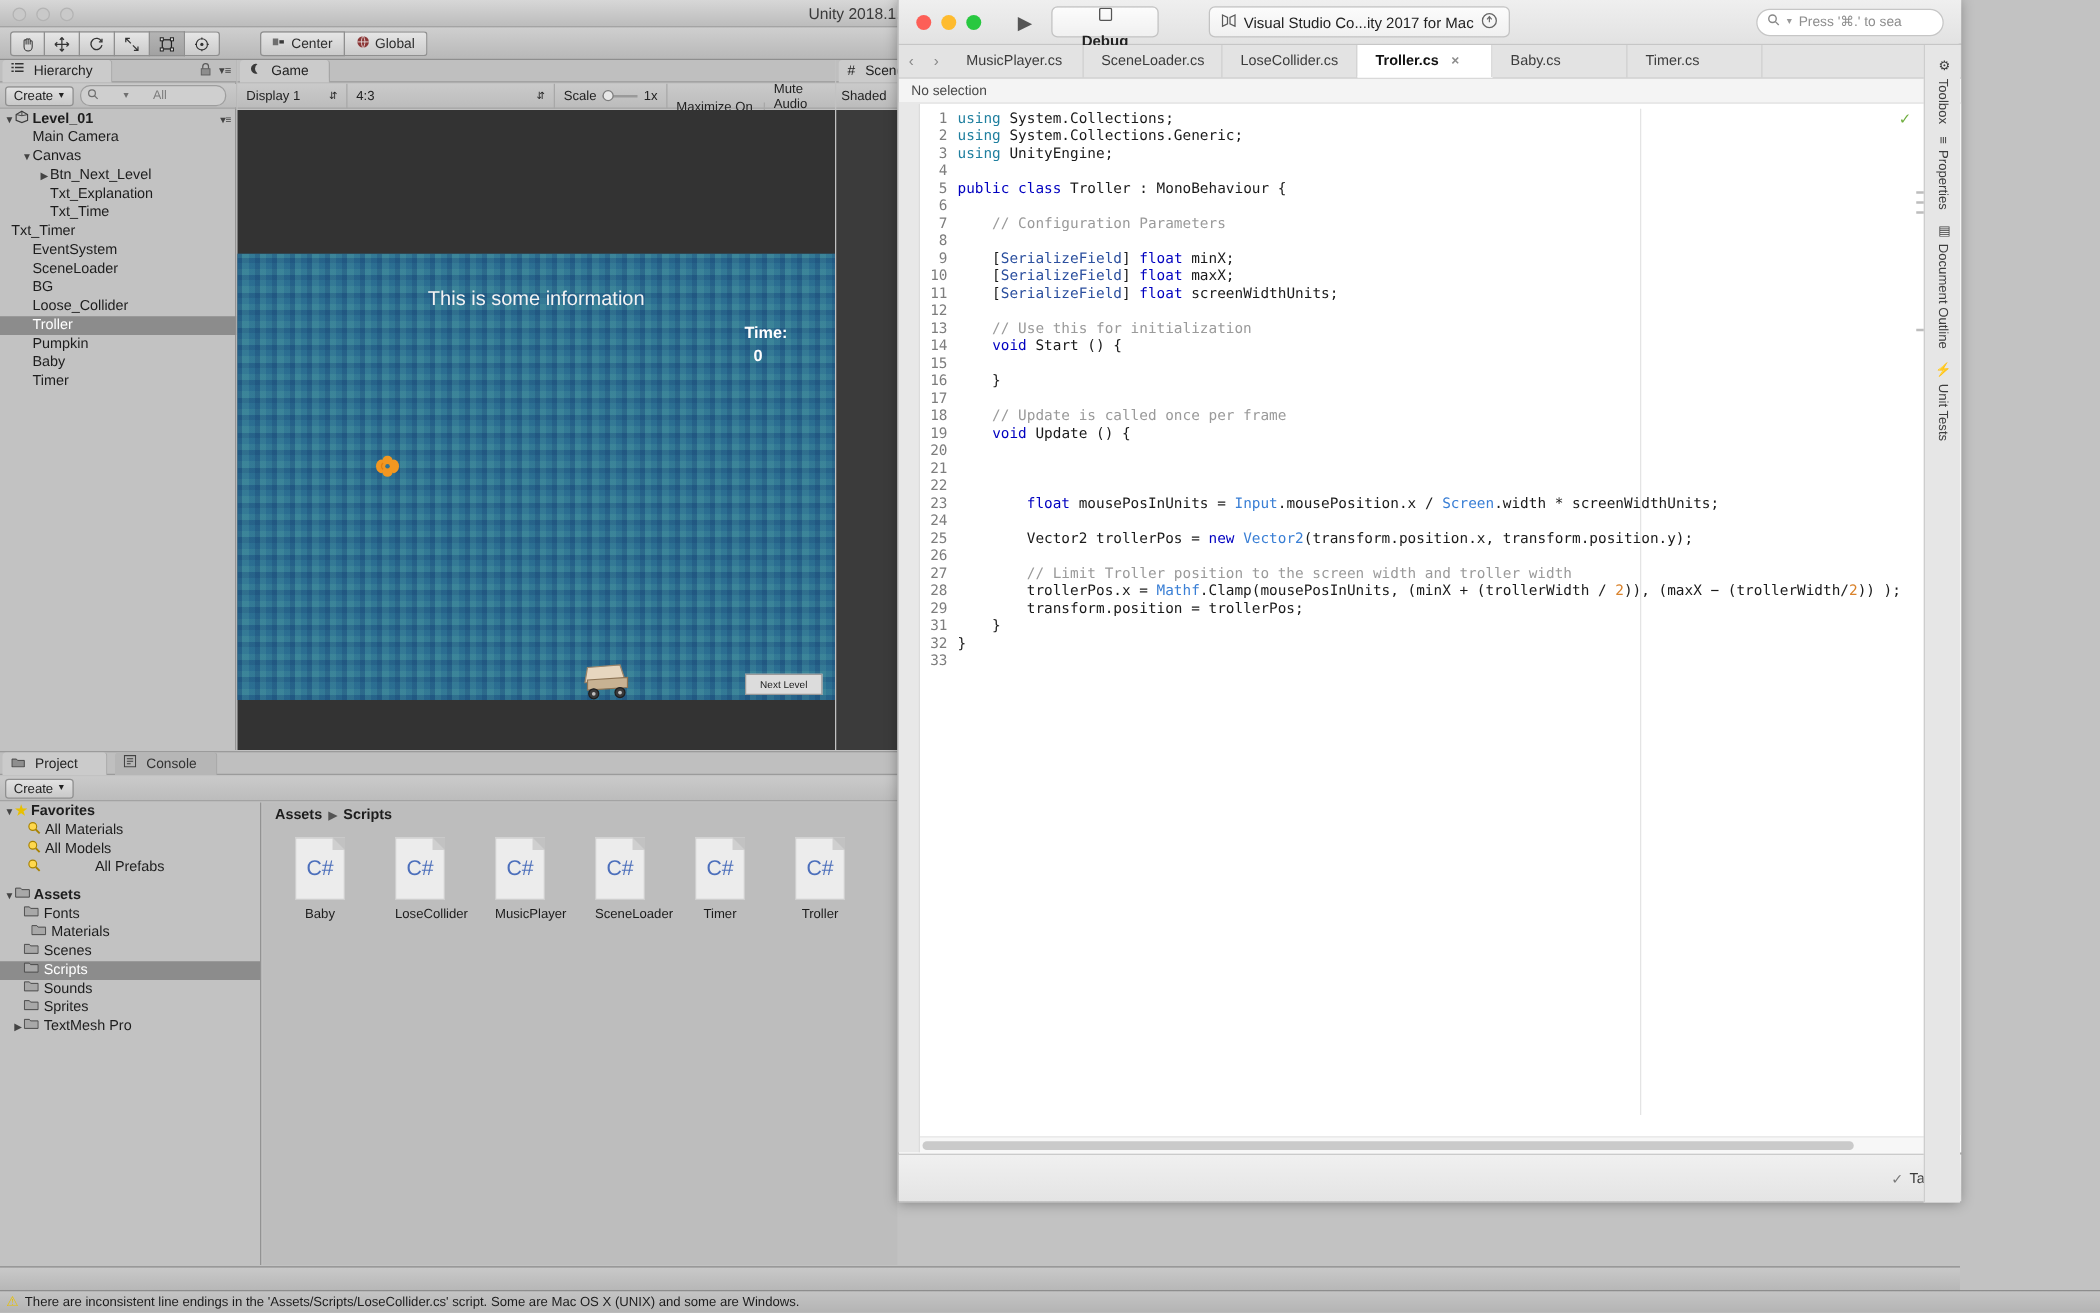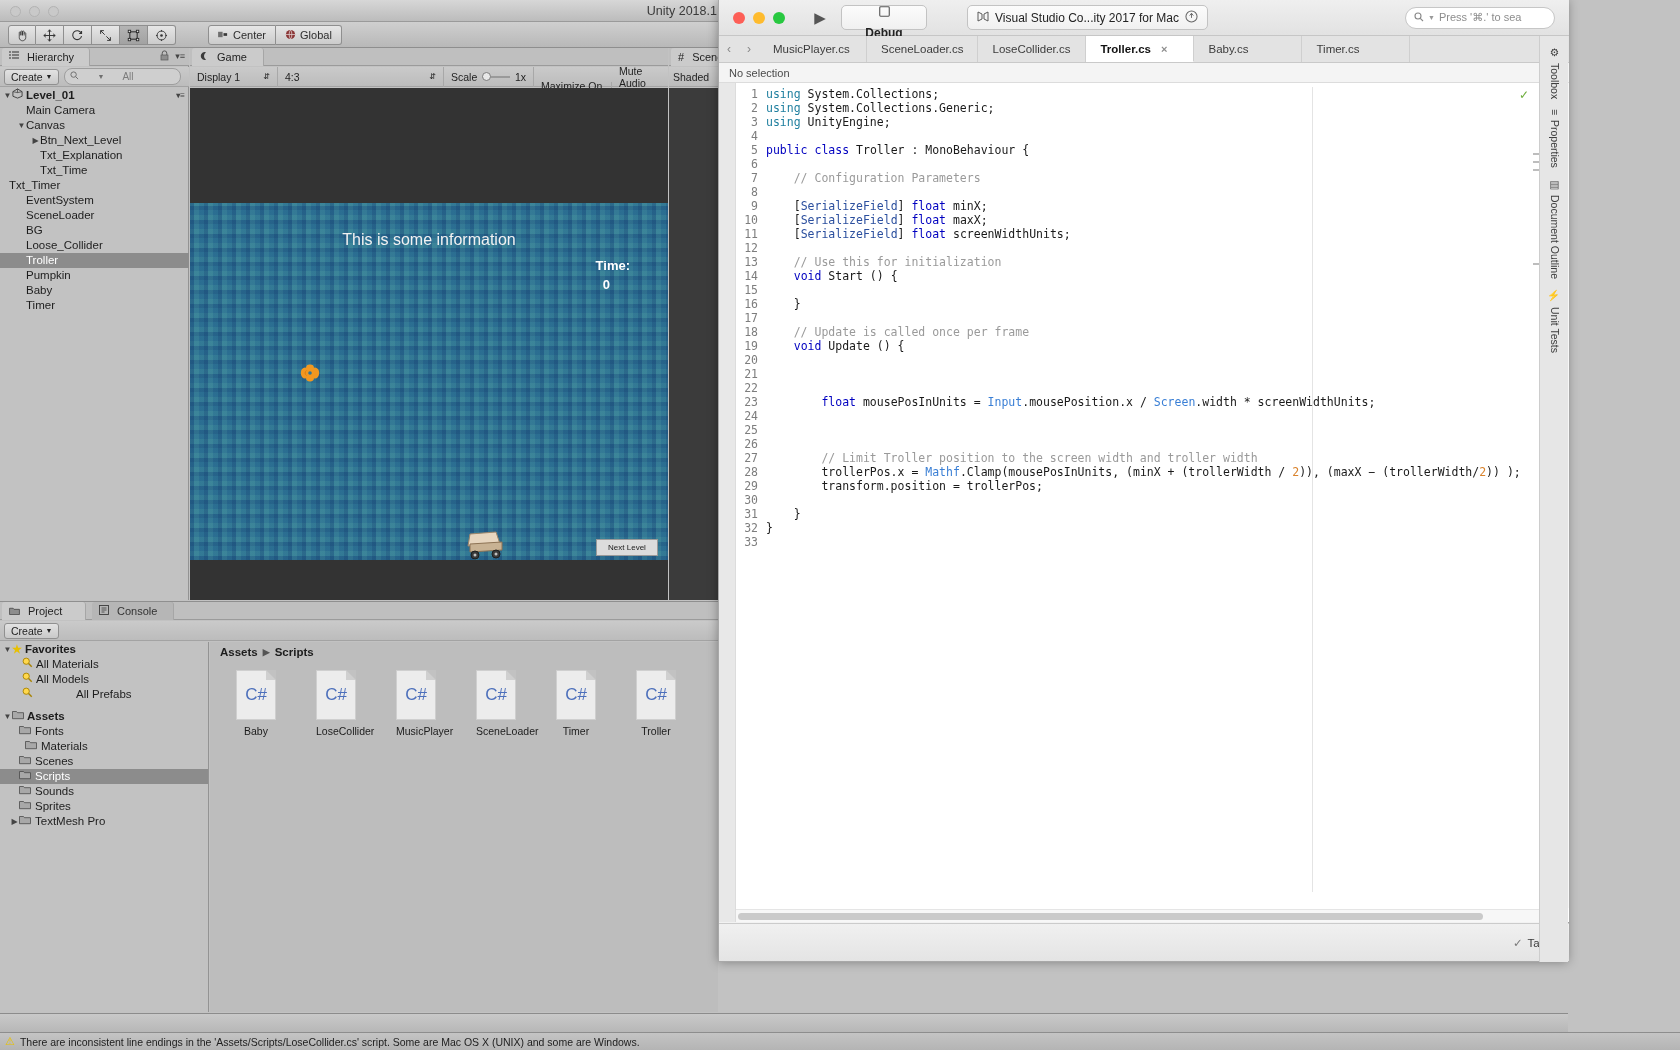--- a/index.html
+++ b/index.html
@@ -870,26 +870,25 @@
         <div class="cline"><span class="lnum">15</span><span class="ctext"></span></div>
         <div class="cline"><span class="lnum">16</span><span class="ctext"><span>    }</span></span></div>
         <div class="cline"><span class="lnum">17</span><span class="ctext"></span></div>
         <div class="cline"><span class="lnum">18</span><span class="ctext"><span class="cm">    // Update is called once per frame</span></span></div>
         <div class="cline"><span class="lnum">19</span><span class="ctext"><span>    </span><span class="k">void</span><span> Update () {</span></span></div>
         <div class="cline"><span class="lnum">20</span><span class="ctext"></span></div>
         <div class="cline"><span class="lnum">21</span></div>
         <div class="cline"><span class="lnum">22</span><span class="ctext"></span></div>
         <div class="cline"><span class="lnum">23</span><span class="ctext"><span>        </span><span class="k">float</span><span> mousePosInUnits = </span><span class="ty">Input</span><span>.mousePosition.x / </span><span class="ty">Screen</span><span>.width * screenWidthUnits;</span></span></div>
         <div class="cline"><span class="lnum">24</span><span class="ctext"></span></div>
-        <div class="cline"><span class="lnum">25</span></div>
+        <div class="cline"><span class="lnum">25</span><span class="ctext"><span>        </span><span>Vector2</span><span> trollerPos = </span><span class="k">new</span><span> </span><span class="ty">Vector2</span><span>(transform.position.x, transform.position.y);</span></span></div>
         <div class="cline"><span class="lnum">26</span><span class="ctext"></span></div>
         <div class="cline"><span class="lnum">27</span><span class="ctext"><span class="cm">        // Limit Troller position to the screen width and troller width</span></span></div>
         <div class="cline"><span class="lnum">28</span><span class="ctext"><span>        trollerPos.x = </span><span class="ty">Mathf</span><span>.Clamp(mousePosInUnits, (minX + (trollerWidth / </span><span class="nu">2</span><span>)), (maxX − (trollerWidth/</span><span class="nu">2</span><span>)) );</span></span></div>
         <div class="cline"><span class="lnum">29</span><span class="ctext"><span>        transform.position = trollerPos;</span></span></div>
-        <div class="cline"><span class="lnum">30</span><span class="ctext"></span></div>
         <div class="cline"><span class="lnum">31</span><span class="ctext"><span>    }</span></span></div>
         <div class="cline"><span class="lnum">32</span><span class="ctext"><span>}</span></span></div>
         <div class="cline"><span class="lnum">33</span><span class="ctext"></span></div>
       </div>
     <div id="vs-minimap-marks">
       <div class="mm" style="top:70px;"></div>
       <div class="mm" style="top:78px;"></div>
       <div class="mm" style="top:86px;"></div>
       <div class="mm" style="top:180px;"></div>
     </div>

